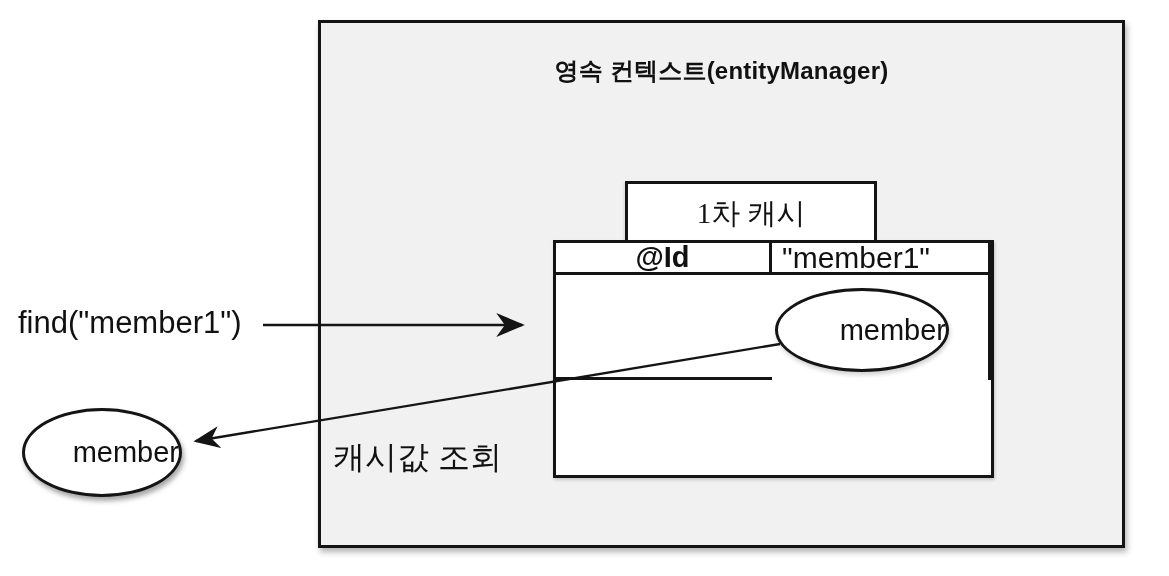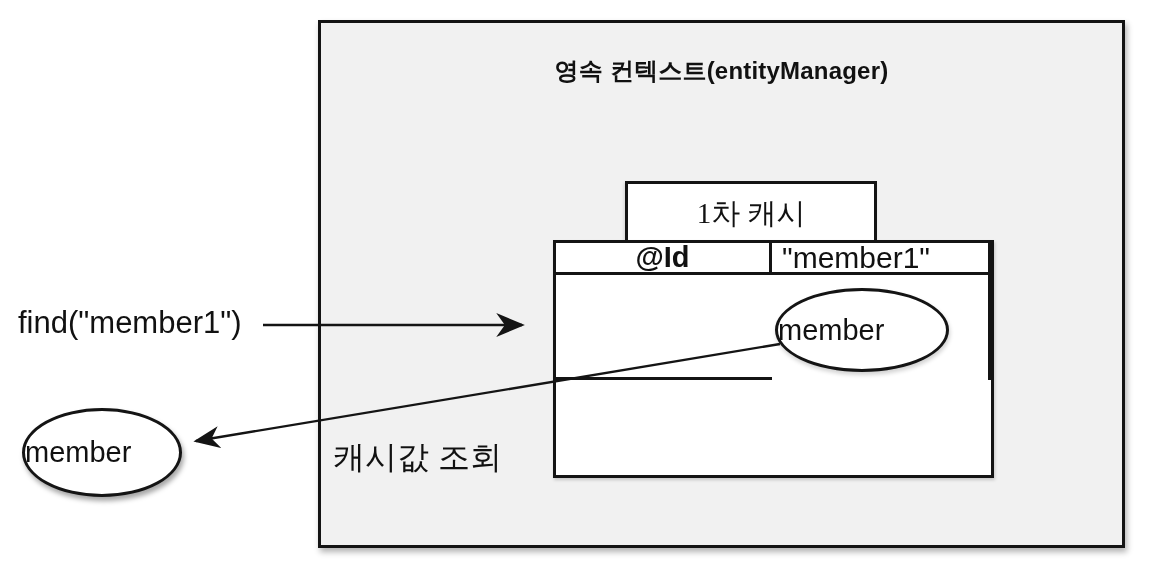--- a/index.html
+++ b/index.html
@@ -42,21 +42,21 @@
   }
   .cache-table .cell { display: flex; align-items: center; }
   .cache-table .col-a { border-right: 3px solid #141414; }
   .cache-table .rule  { border-bottom: 3px solid #141414; }
   .cache-table .head  { justify-content: center; font-weight: bold; font-size: 29px; }
   .cache-table .id-cell { padding-left: 10px; font-size: 30px; }
 
   
   .ellipse {
     position: absolute; background: #ffffff; border: 3px solid #141414;
-    border-radius: 50%; display: flex; align-items: center; justify-content: flex-start;
+    border-radius: 50%; display: flex; align-items: center; justify-content: flex-end;
     font-size: 29px;
   }
   .table-ellipse { left: 775px; top: 288px; width: 174px; height: 84px; z-index: 3;
     box-shadow: 1px 3px 4px rgba(0,0,0,0.18); }
   .result-ellipse { left: 22px; top: 408px; width: 160px; height: 89px;
     box-shadow: 2px 4px 5px rgba(0,0,0,0.35); }
 
   
   .find-label {
     position: absolute; left: 18px; top: 305px; font-size: 31px; white-space: nowrap;

